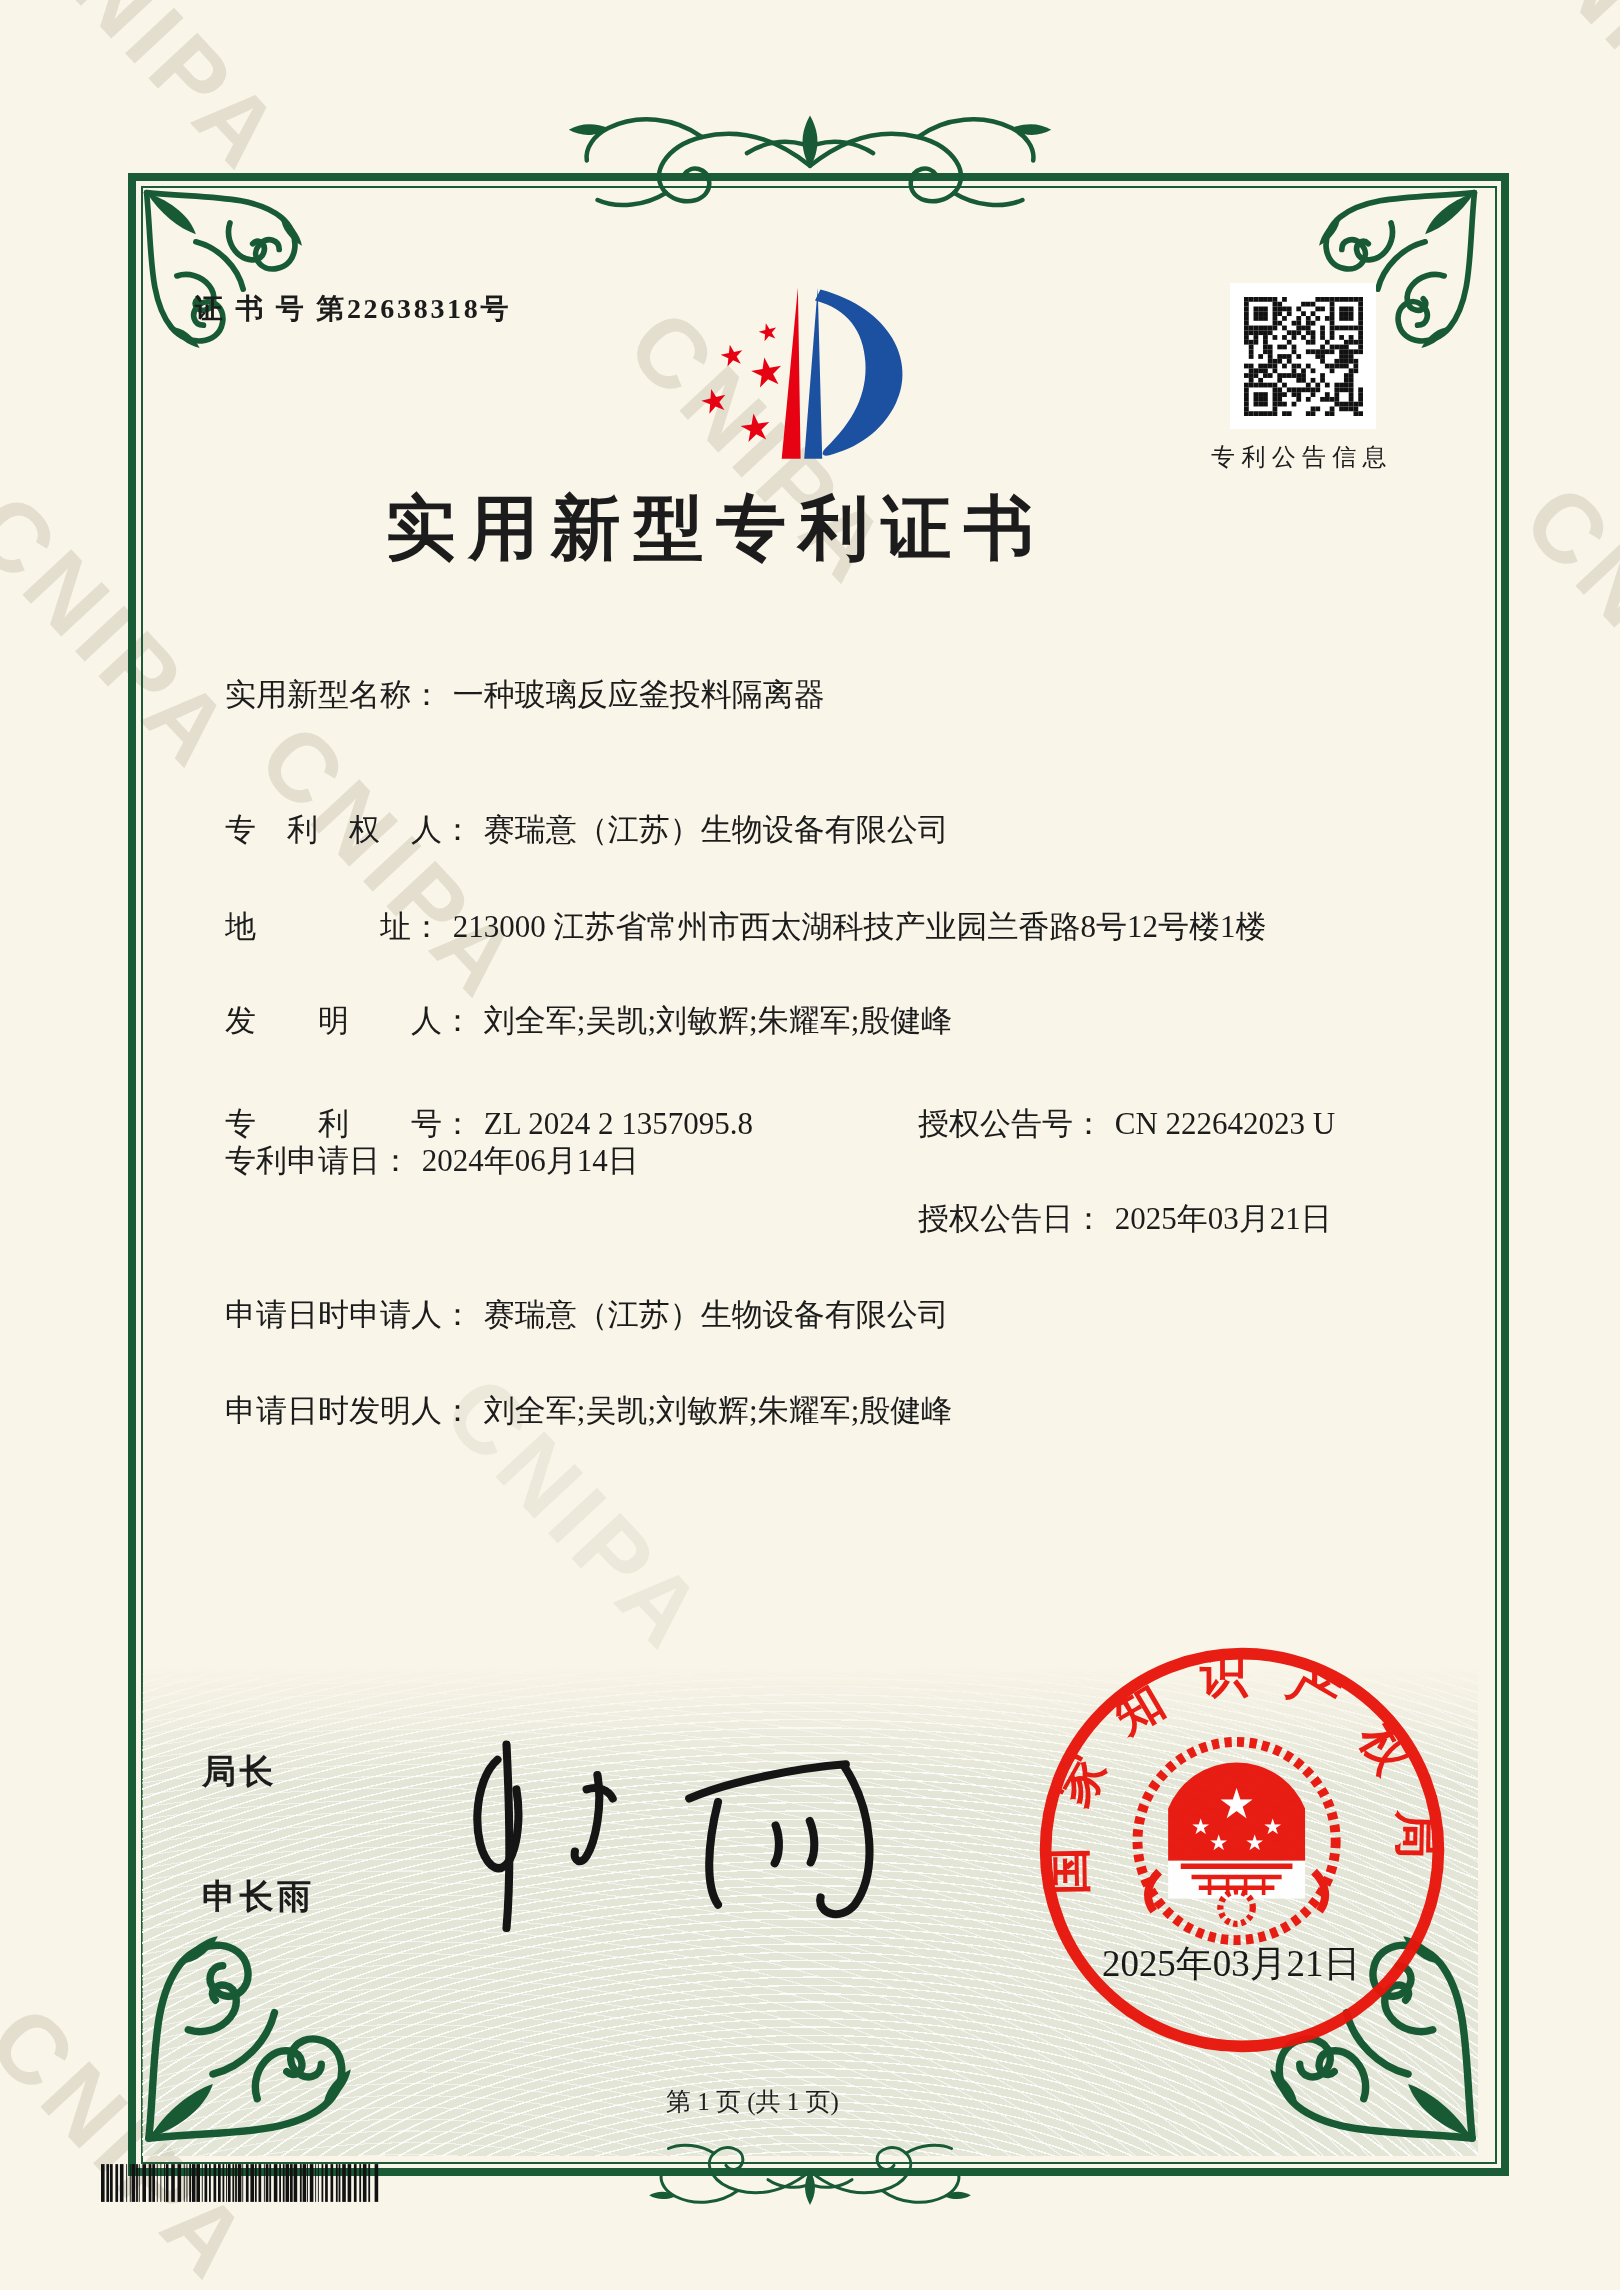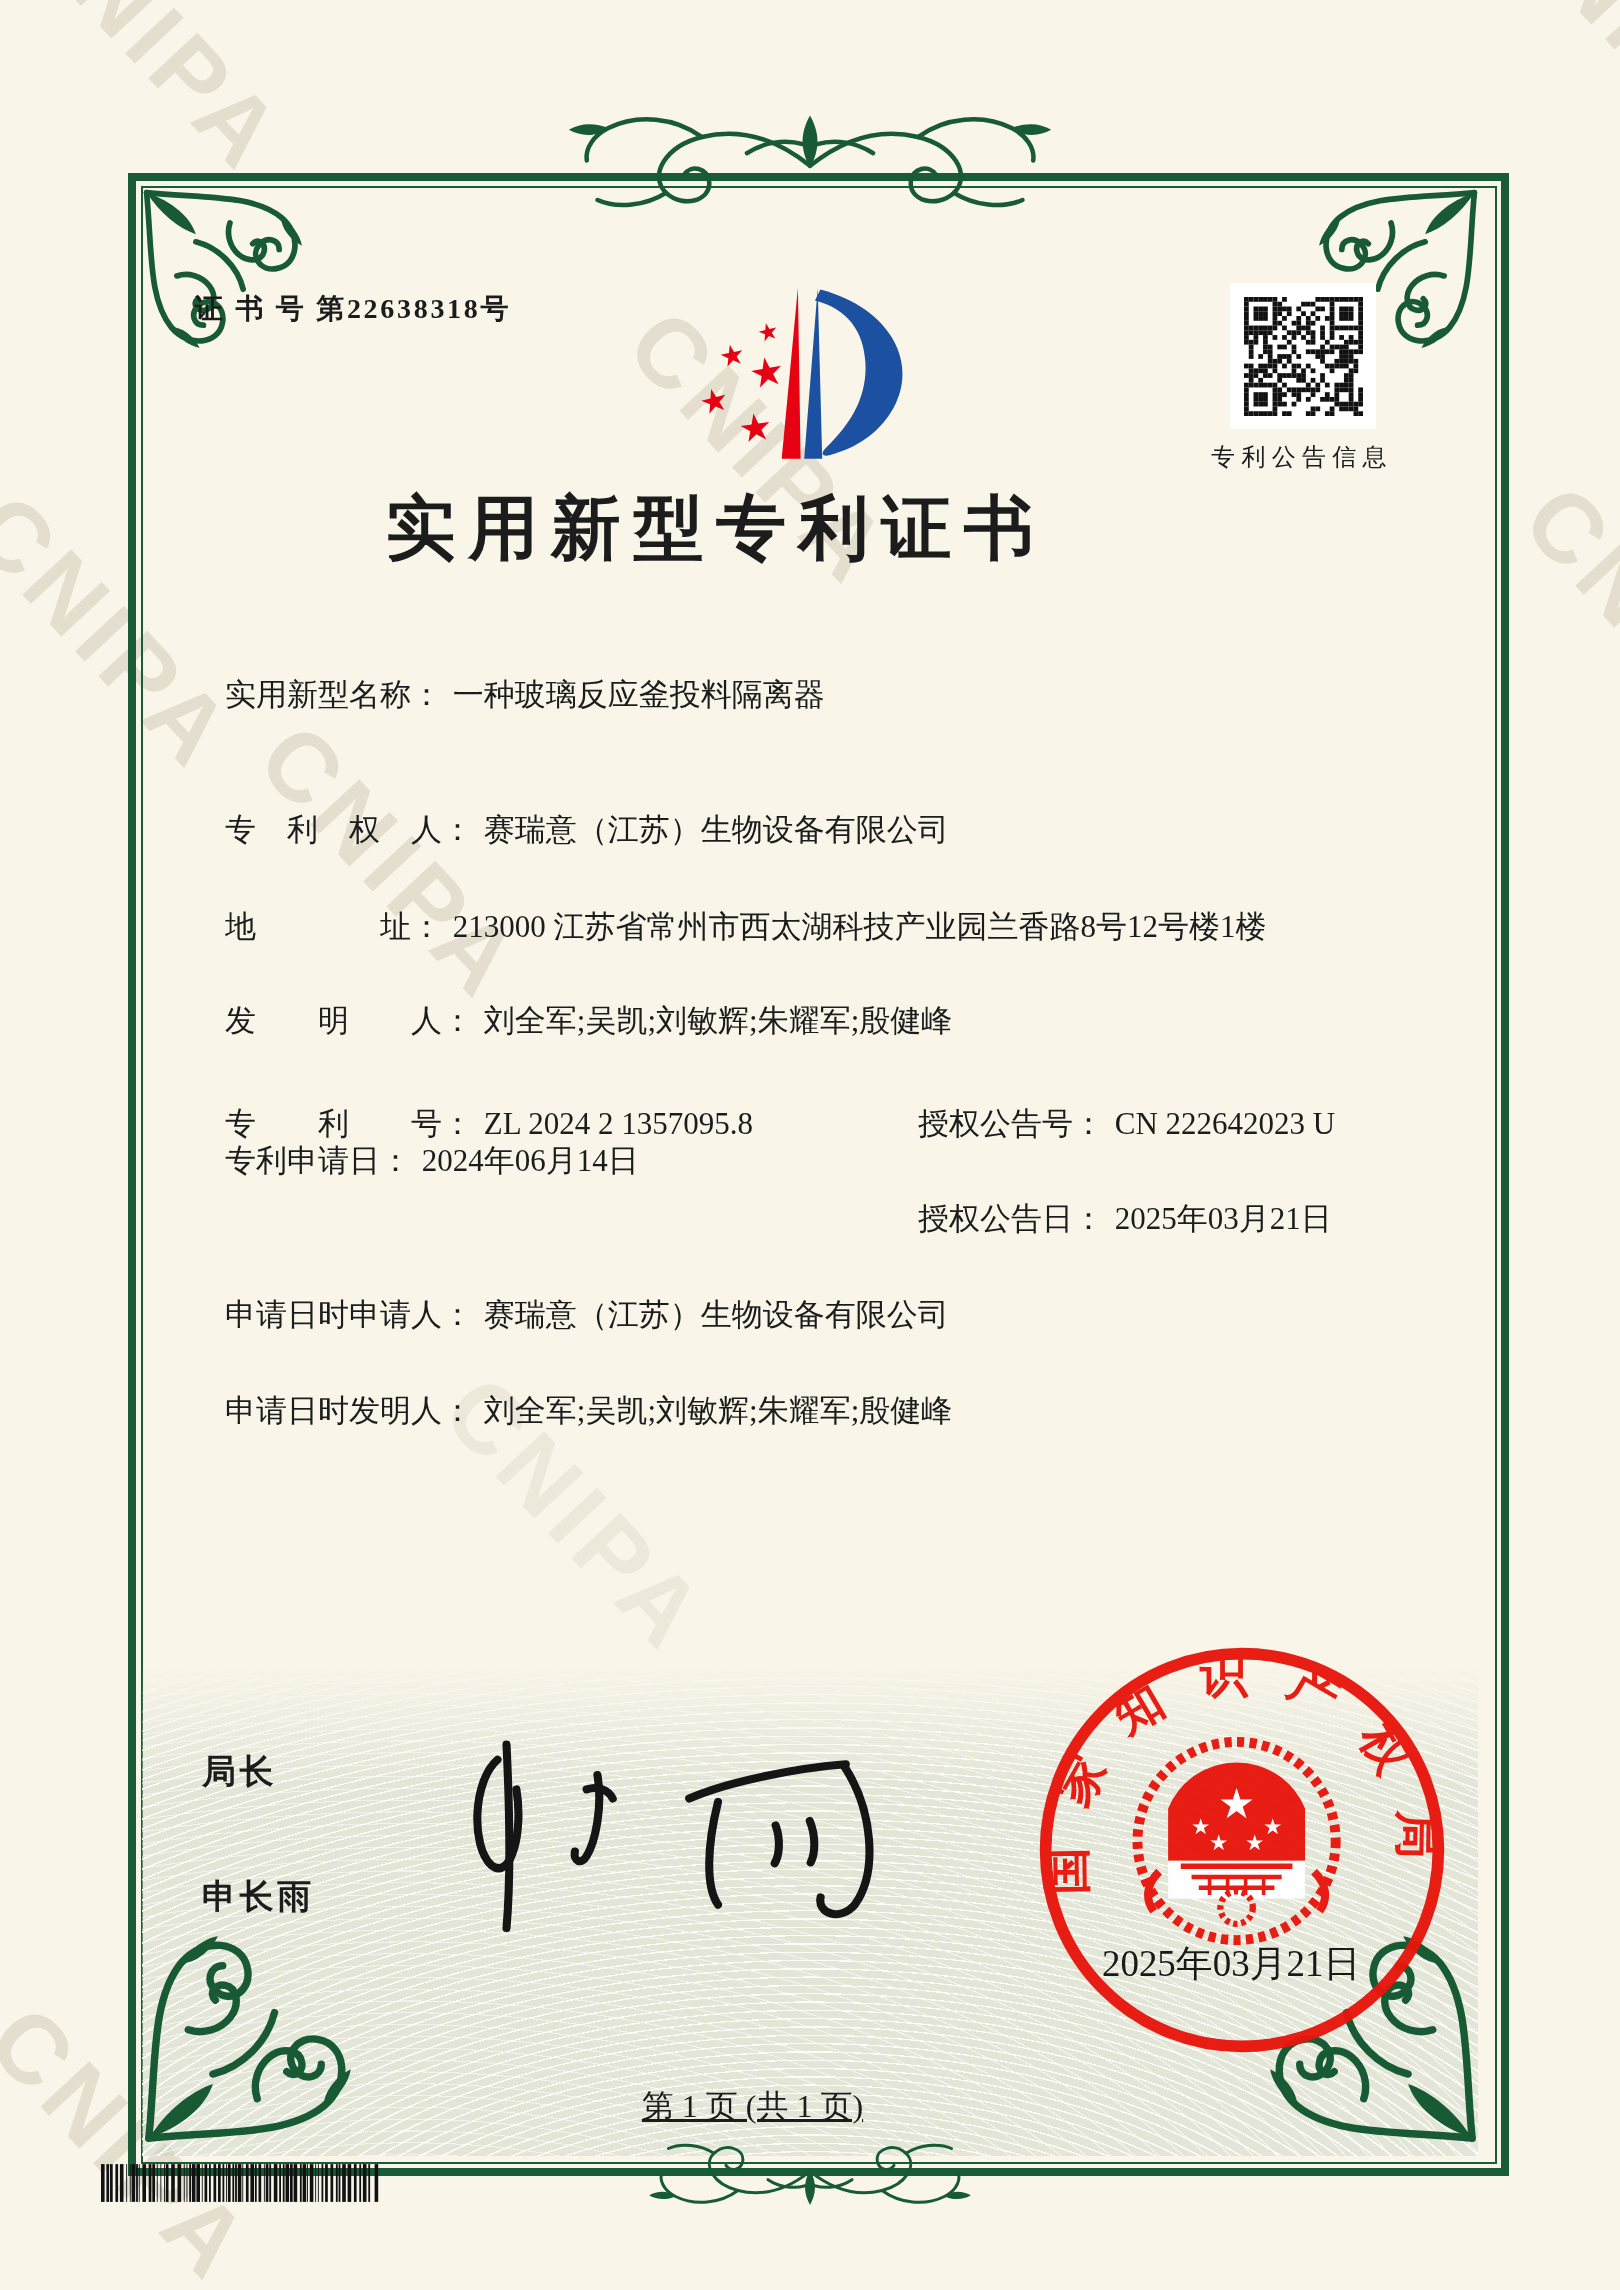--- a/index.html
+++ b/index.html
@@ -44,21 +44,21 @@
          line-height:54px;letter-spacing:0.9px;}
   .legal p{margin:0;}
   .legal p:first-child{padding-left:23.4px;}
   
   .sigtitle,.signame{position:absolute;left:202px;font-size:34px;font-weight:bold;
          font-family:"Liberation Sans",sans-serif;letter-spacing:3.6px;}
   .sigtitle{top:1722px;margin-top:27px;} .signame{top:1874px;}
   .sig{position:absolute;left:421px;top:1728px;width:522px;height:212px;}
   .seal{position:absolute;left:1033px;top:1641px;width:418px;height:418px;opacity:.96;}
   
-  .pagefoot{position:absolute;left:0;top:2085px;width:1505px;text-align:center;font-size:32px;text-decoration:underline;}
+  .pagefoot{position:absolute;left:0;top:2085px;width:1505px;text-align:center;font-size:25px;}
   .barcode{position:absolute;left:101px;top:2164px;width:279px;height:38px;}
   
   .cnr{position:absolute;pointer-events:none;}
   .orn{position:absolute;pointer-events:none;}
 </style>
 </head>
 <body>
 
 <div class="page">
 

